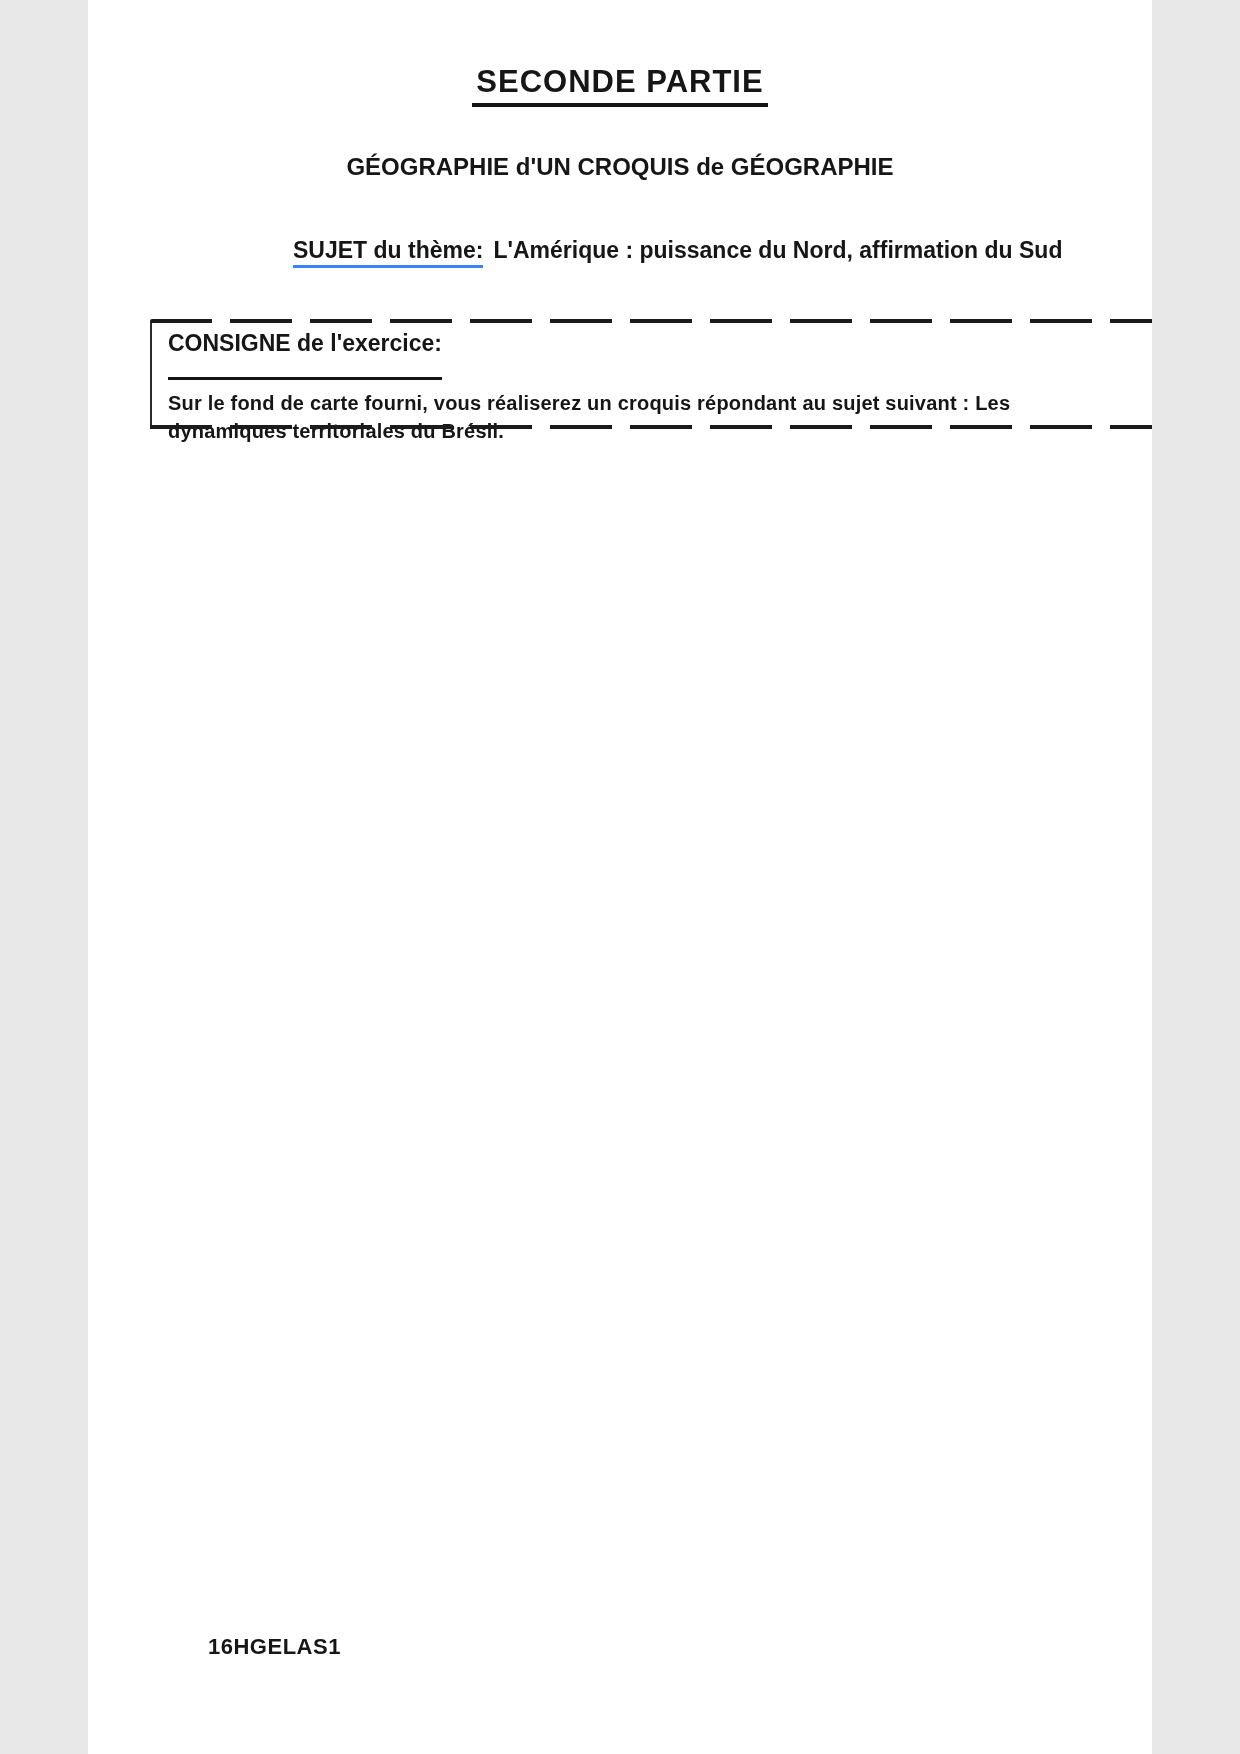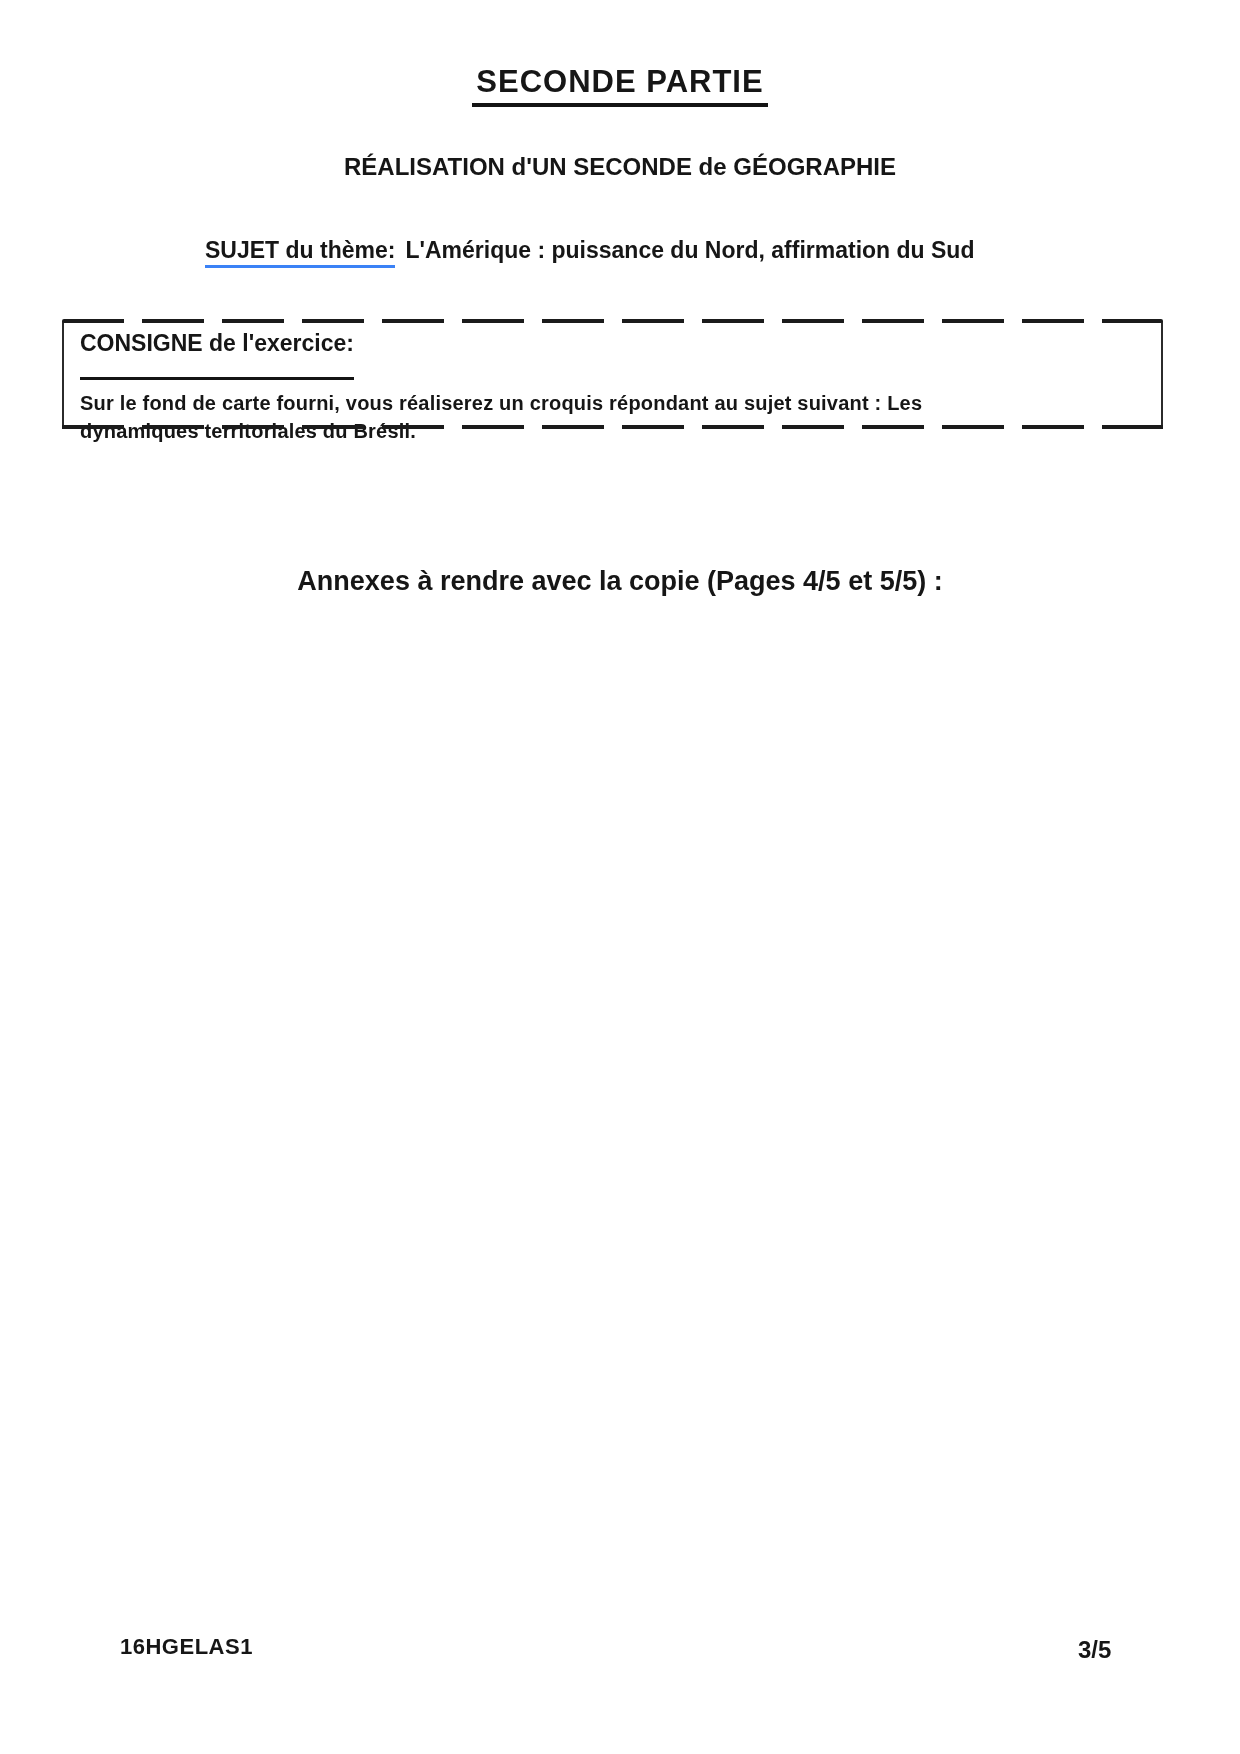--- a/index.html
+++ b/index.html
@@ -2,21 +2,21 @@
 <html><head>
 <meta charset="utf-8">
 <style>
   html, body {
     margin: 0;
     padding: 0;
     background: #e8e8e8;
   }
   .page {
     position: relative;
-    width: 1240px;
+    width: 1064px;
     height: 1754px;
     margin: 0 auto;
     background: #ffffff;
     font-family: "Liberation Sans", sans-serif;
     color: #161616;
     overflow: hidden;
   }
   .centered-line {
     position: absolute;
     left: 0;
@@ -120,34 +120,33 @@
 </style>
 </head>
 <body>
 
 <div class="page">
 
   <div class="centered-line doc-title">
     <span class="underlined">SECONDE PARTIE</span>
   </div>
 
-  <div class="centered-line doc-subtitle">RÉALISATION d'UN SECONDE de GÉOGRAPHIE</div>
+  <div class="centered-line doc-subtitle">GÉOGRAPHIE d'UN CROQUIS de GÉOGRAPHIE</div>
 
   <div class="subject-line">
     <span class="subject-label">SUJET du thème:</span><span>L'Amérique : puissance du Nord, affirmation du Sud</span>
   </div>
 
   <div class="consigne-box">
     <span class="consigne-heading">CONSIGNE de l'exercice:</span>
     <div class="consigne-body">
       <div>Sur le fond de carte fourni, vous réaliserez un croquis répondant au sujet suivant : Les</div>
       <div>dynamiques territoriales du Brésil.</div>
     </div>
   </div>
 
-  <div class="centered-line annexes-note">Annexes à rendre avec la copie (Pages 4/5 et 5/5) :</div>
 
 
   <div class="footer-left">16HGELAS1</div>
 
   <div class="footer-right">3/5</div>
 
 </div>
 
 </body></html>

